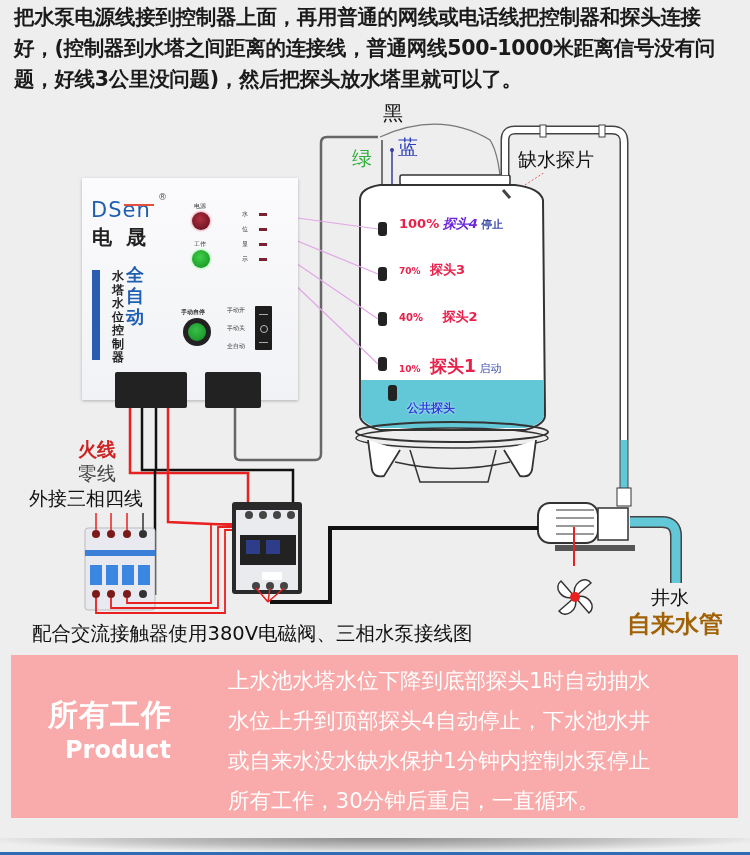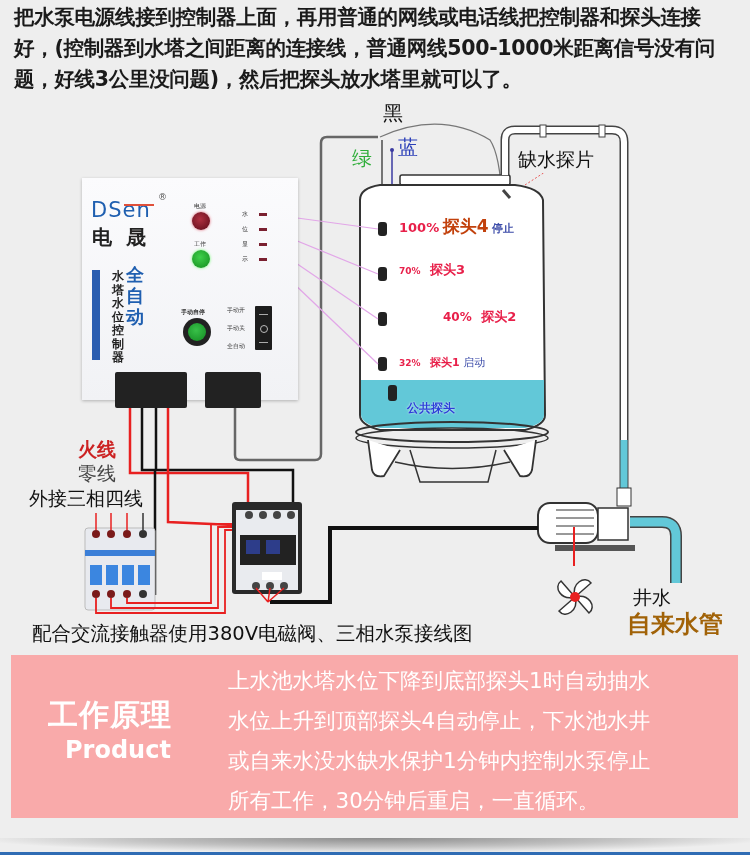--- a/index.html
+++ b/index.html
@@ -222,49 +222,49 @@
 <div class="terminal" style="left:115px;top:372px;width:72px;height:36px;"></div>
 <div class="terminal" style="left:205px;top:372px;width:56px;height:36px;"></div>
 
 <div class="lbl" style="left:383px;top:100px;font-size:20px;color:#111;">黑</div>
 <div class="lbl" style="left:352px;top:145px;font-size:20px;color:#2fae3a;">绿</div>
 <div class="lbl" style="left:398px;top:134px;font-size:20px;color:#2b3fb8;">蓝</div>
 <div class="lbl" style="left:518px;top:147px;font-size:19px;color:#111;background:#eeeeee;">缺水探片</div>
 
 <div class="lbl" style="left:399px;top:215px;font-size:11px;">
   <span style="color:#e8204a;font-weight:bold;font-size:13px;margin-top:23px;">100%</span>
-  <span style="color:#c2410c;font-weight:bold;font-size:17px;">探头4</span>
+  <span style="color:#6d28d9;font-weight:bold;font-size:13px;font-style:italic;">探头4</span>
   <span style="color:#3a4aa8;font-weight:bold;">停止</span>
 </div>
 <div class="lbl" style="left:399px;top:261px;font-size:11px;">
   <span style="color:#e8204a;font-weight:bold;font-size:9px;">70%</span>
   <span style="color:#e8204a;font-weight:bold;font-size:13px;margin-left:6px;">探头3</span>
 </div>
 <div class="lbl" style="left:399px;top:308px;font-size:11px;">
-  <span style="color:#e8204a;font-weight:bold;font-size:12px;margin-left:44px;">40%</span>
-  <span style="color:#e8204a;font-weight:bold;font-size:13px;margin-left:6px;">探头2</span>
+  <span style="color:#e8204a;font-weight:bold;font-size:10px;">40%</span>
+  <span style="color:#e8204a;font-weight:bold;font-size:13px;margin-left:16px;">探头2</span>
 </div>
 <div class="lbl" style="left:399px;top:355px;font-size:11px;">
-  <span style="color:#e8204a;font-weight:bold;font-size:9px;">32%</span>
-  <span style="color:#e8204a;font-weight:bold;font-size:11px;margin-left:6px;">探头1</span>
+  <span style="color:#e8204a;font-weight:bold;font-size:9px;">10%</span>
+  <span style="color:#e8204a;font-weight:bold;font-size:17px;margin-left:6px;">探头1</span>
   <span style="color:#3a4aa8;font-weight:normal;">启动</span>
 </div>
 <div class="lbl" style="left:407px;top:385px;font-size:12px;color:#2b3fd8;font-weight:bold;text-shadow:0 0 2px #fff;margin-top:15px;">公共探头</div>
 
 <div class="lbl" style="left:78px;top:437px;font-size:19px;color:#cc2222;font-weight:bold;">火线</div>
 <div class="lbl" style="left:78px;top:461px;font-size:19px;color:#444;">零线</div>
 <div class="lbl" style="left:29px;top:486px;font-size:19px;color:#111;background:#eeeeee;">外接三相四线</div>
 
-<div class="lbl" style="left:633px;top:585px;font-size:19px;color:#111;">井水</div>
+<div class="lbl" style="left:651px;top:585px;font-size:19px;color:#111;">井水</div>
 <div class="lbl" style="left:627px;top:608px;font-size:24px;color:#a16207;font-weight:bold;">自来水管</div>
 
 <div class="lbl" style="left:32px;top:620px;font-size:19.5px;color:#111;">配合交流接触器使用380V电磁阀、三相水泵接线图</div>
 
 <div class="principle">
-  <div class="pr-title">工作原理</div>
+  <div class="pr-title">所有工作</div>
   <div class="pr-sub">Product</div>
   <div class="pr-text">
     <div>上水池水塔水位下降到底部探头1时自动抽水</div>
     <div>水位上升到顶部探头4自动停止，下水池水井</div>
     <div>或自来水没水缺水保护1分钟内控制水泵停止</div>
     <div>所有工作，30分钟后重启，一直循环。</div>
   </div>
 </div>
 <div class="shadow-bar"></div>
 <div class="bottom-line"></div>

